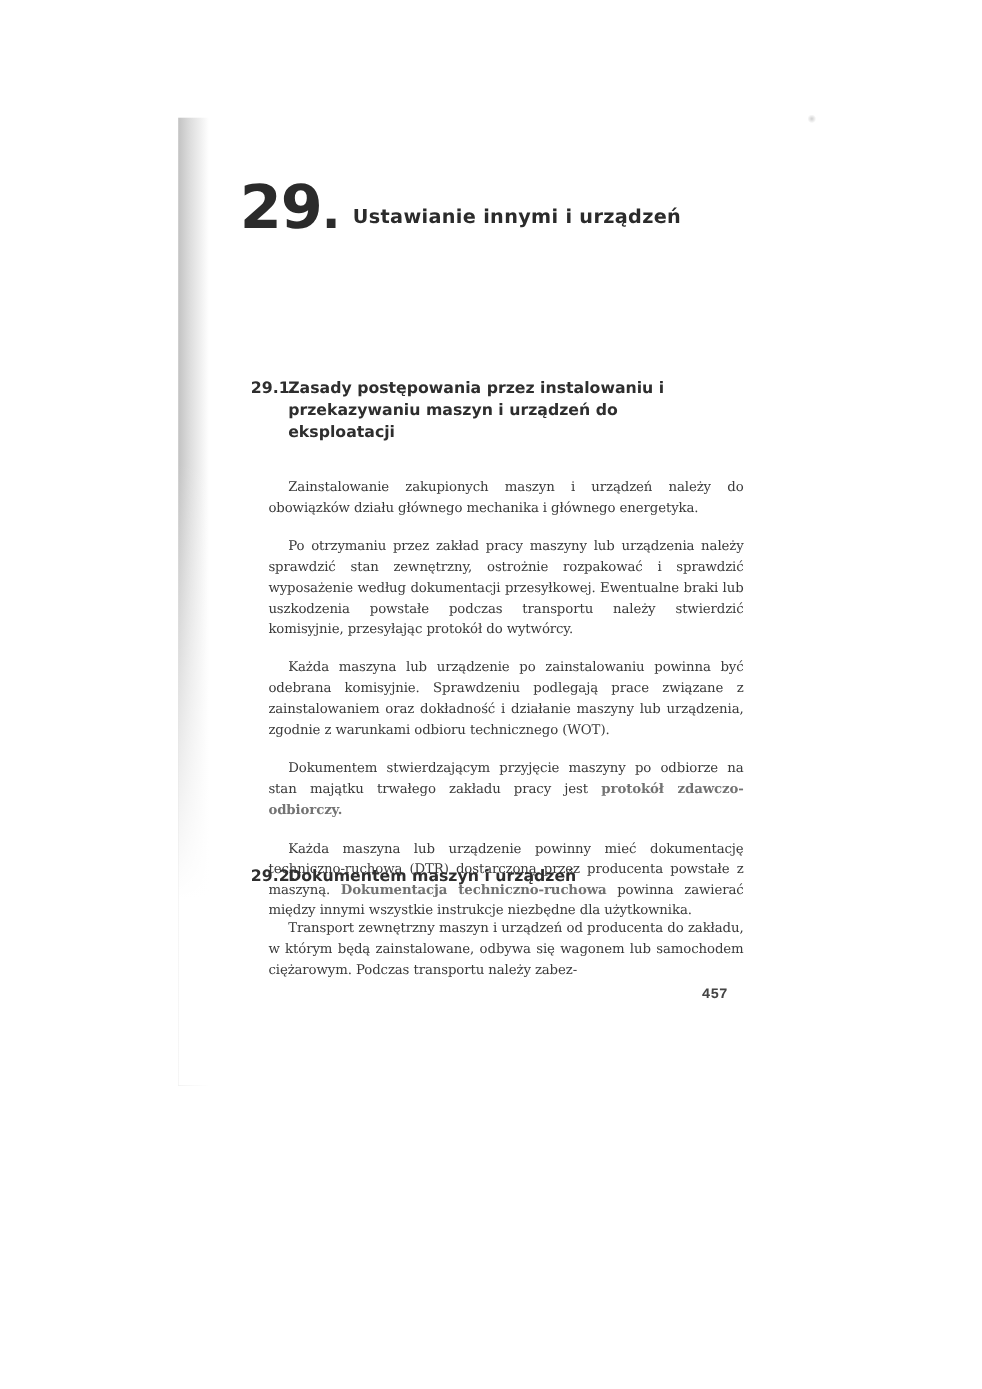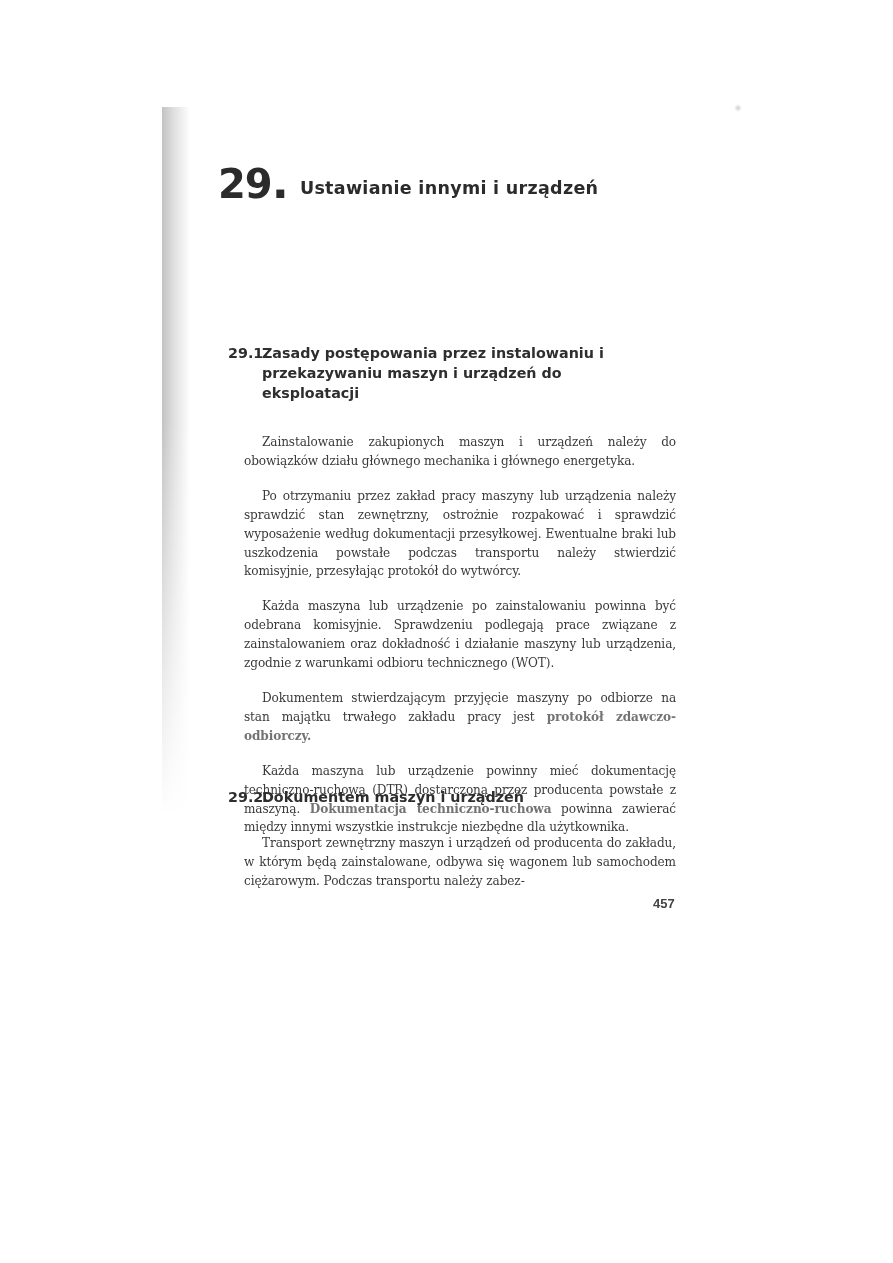--- a/index.html
+++ b/index.html
@@ -14,21 +14,21 @@
     background: linear-gradient(to bottom, rgba(255,255,255,0) 0%, #ffffff 70%);
   }
   .corner-mark {
     position: absolute; left: 734px; top: 104px; width: 8px; height: 8px;
     background: radial-gradient(circle, #d0d0d0 0%, rgba(255,255,255,0) 70%);
   }
   .chapter-heading {
     position: absolute; left: 218px; top: 156px; white-space: nowrap;
     font-family: "DejaVu Sans", sans-serif; color: #2b2b2b;
   }
-  .chapter-number { font-size: 40px; font-weight: bold; letter-spacing: -1px; }
+  .chapter-number { font-size: 55px; font-weight: bold; letter-spacing: -1px; }
   .chapter-dot { font-size: 45px; font-weight: bold; }
   .chapter-title { font-size: 17.5px; font-weight: bold; margin-left: 6px; letter-spacing: 0.3px; vertical-align: 4px; }
 
   .section-heading {
     position: absolute; font-family: "DejaVu Sans", sans-serif; font-weight: bold;
     color: #2e2e2e; font-size: 14.3px; line-height: 20px;
   }
   .sec1 { left: 228px; top: 343px; width: 400px; }
   .sec2 { left: 228px; top: 787px; width: 400px; }
   .sec-num { display: inline-block; width: 34px; }
@@ -39,22 +39,22 @@
     font-family: "DejaVu Serif", serif; font-size: 12.1px; line-height: 18.9px;
     color: #3a3a3a; text-align: justify; letter-spacing: -0.1px;
   }
   .body1 { top: 417px; }
   .body2 { top: 818px; }
   .para { margin: 16px; text-indent: 18px; text-align: justify; text-align-last: left; }
   .para.first { text-indent: 18px; }
   .bold { font-weight: bold; color: #737373; }
 
   .page-number {
-    position: absolute; left: 653px; top: 896px;
-    font-family: Liberation Sans, sans-serif; font-weight: bold; font-size: 13px; color: #444;
+    position: absolute; left: 638px; top: 896px;
+    font-family: Liberation Mono, monospace; font-weight: bold; font-size: 13px; color: #444;
   }
 </style>
 </head>
 <body>
 
 <div class="page-shadow"></div>
 <div class="page-shadow-fade"></div>
 <div class="corner-mark"></div>
 
 <div class="chapter-heading">

